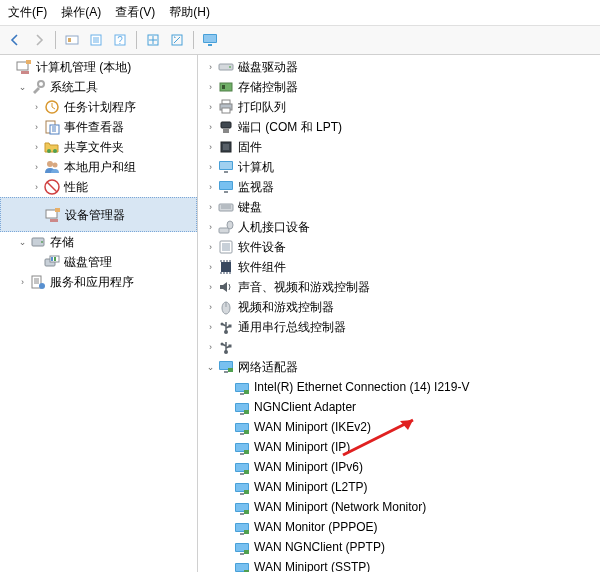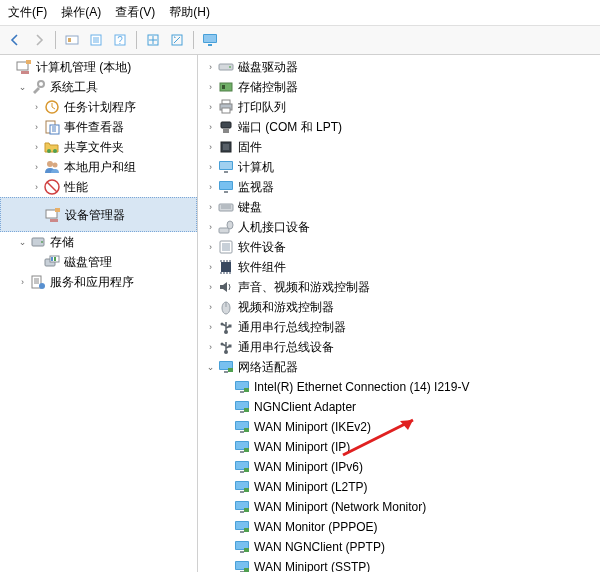--- a/index.html
+++ b/index.html
@@ -15,21 +15,21 @@
 .tree-row { display: flex; align-items: center; height: 20px; line-height: 20px; white-space: nowrap; cursor: default; }
 .tree-row.selected { background: #d8e6f3; border: 1px dotted #7aa7d8; height: 35px; }
 .expander { width: 13px; height: 13px; display: inline-flex; align-items: center; justify-content: center; margin-right: 1px; color: #666; font-size: 9px; }
 .expander.none { visibility: hidden; }
 .ticon { width: 16px; height: 16px; display: inline-flex; align-items: center; justify-content: center; margin-right: 4px; font-size: 13px; }
 .label { vertical-align: middle; }
 .indent-0 { padding-left: 2px; }
 .indent-1 { padding-left: 16px; }
 .indent-2 { padding-left: 30px; }
 .indent-r0 { padding-left: 6px; }
-.indent-r1 { padding-left: 22px; }
+.indent-r1 { padding-left: 22px; align-items: flex-end; }
 .arrow-annotation { position: absolute; left: 140px; top: 355px; pointer-events: none; }
 svg { display: block; }
 </style>
 </head>
 <body>
 
 <div class="menubar">
   <span>文件(F)</span>
   <span>操作(A)</span>
   <span>查看(V)</span>
@@ -364,21 +364,20 @@
     <div class="tree-row indent-r0">
         <span class="expander">›</span>
         <span class="ticon">
           <svg width="16" height="16" viewBox="0 0 16 16">
             <circle cx="8" cy="13" r="2" fill="#586068"></circle>
             <path d="M8 13 L8 3 M8 7 L4 5 M8 9 L12 7" stroke="#586068" stroke-width="1.5" fill="none"></path>
             <circle cx="4" cy="5" r="1.5" fill="#586068"></circle>
             <rect x="10.5" y="5.5" width="3" height="3" fill="#586068"></rect>
           </svg>
         </span>
-        <span class="label">通用串行总线设备</span>
       </div>
     <div class="tree-row indent-r0">
         <span class="expander">⌄</span>
         <span class="ticon">
           <svg width="16" height="16" viewBox="0 0 16 16">
             <rect x="1" y="2" width="14" height="9" rx="1" fill="#48a0d8"></rect>
             <rect x="2" y="3" width="12" height="7" fill="#78c0f0"></rect>
             <rect x="6" y="12" width="4" height="2" fill="#889098"></rect>
             <rect x="10" y="9" width="5" height="4" fill="#50a050"></rect>
           </svg>

